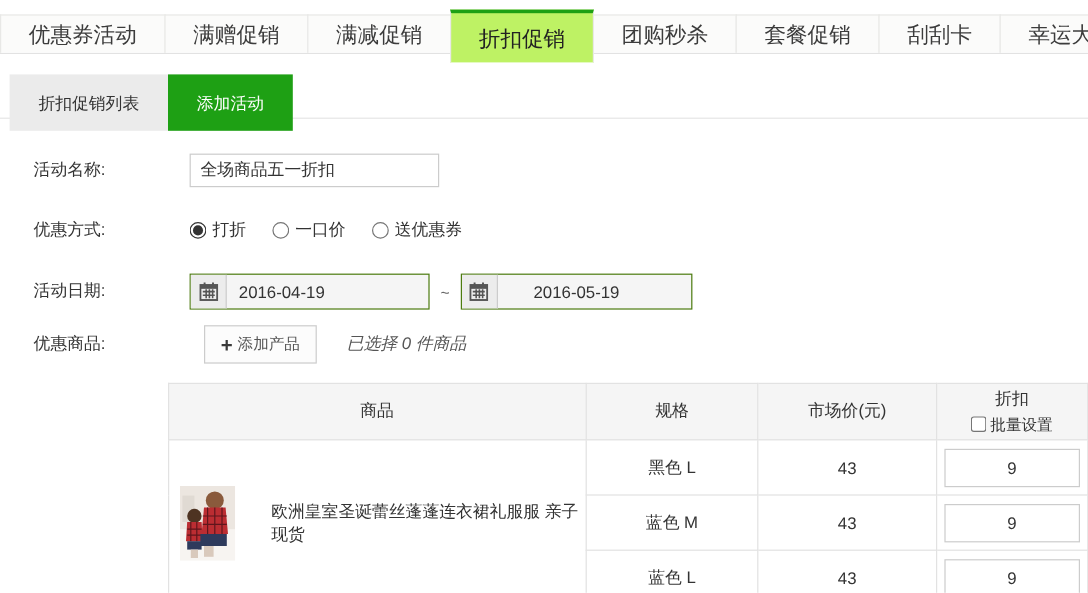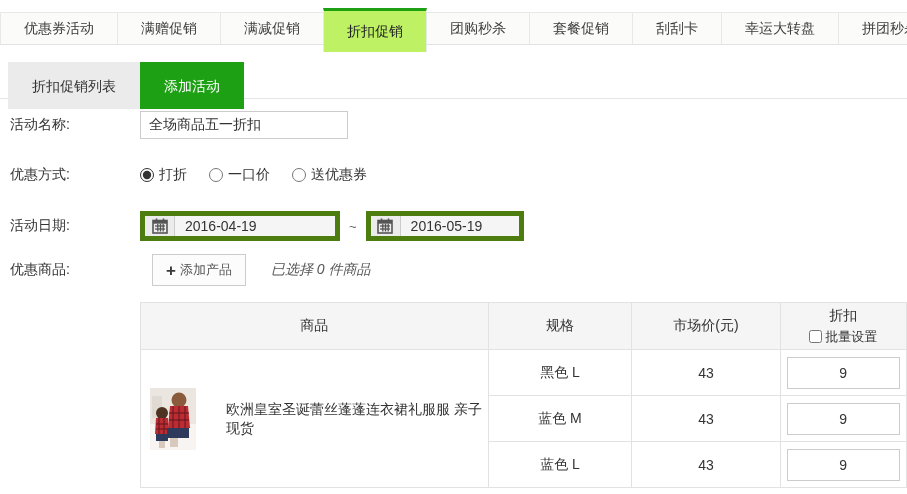--- a/index.html
+++ b/index.html
@@ -3,53 +3,53 @@
 <meta charset="utf-8">
 <style>
   * { margin:0; padding:0; box-sizing:border-box; }
   html,body { width:907px; height:494px; overflow:hidden; background:#fff;
     font-family:"Liberation Sans","DejaVu Sans",sans-serif; color:#333; }
 
   
   .tabbar { margin-top:12px; display:flex; height:33px; border-bottom:1px solid #e2e2e2; }
   .tab { background:#fbfbfa; border:1px solid #e8e8e6; border-bottom:none; margin-left:-1px;
     display:flex; align-items:center; justify-content:center; padding:0 23px;
-    font-size:14px; color:#3c3c3c; white-space:nowrap; cursor:pointer; }
+    font-size:18px; color:#3c3c3c; white-space:nowrap; cursor:pointer; }
   .tab:first-child { margin-left:0; }
   .tab.active { background:#bef264; border-top:3px solid #1ea014; margin-top:-4px; height:44px;
     position:relative; z-index:2; color:#222; }
 
   
   .subnav { margin:17px 0 0 8px; height:30px; display:flex; }
   .btn { border:none; height:47px; padding:16px 24px; font-size:14px; cursor:pointer;
     font-family:inherit; }
   .btn-gray { background:#ebebeb; color:#333; }
   .btn-green { background:#1ea014; color:#fff; }
   .divider { border-bottom:1px solid #e5e5e5; margin-top:6px; }
 
   
-  .form { padding-left:10px; margin-top:12px; }
+  .form { padding-left:28px; margin-top:29px; }
   .form-row { display:flex; align-items:center; }
   .form-label { width:130px; font-size:14px; color:#333; flex:none; }
   .row-name { margin-bottom:27px; }
   .row-method { margin-bottom:27px; }
   .row-dates { margin-bottom:13px; }
   .row-products { margin-bottom:16px;gap:12px; }
 
   .text-input { width:208px; height:28px; border:1px solid #ccc; background:#fff;
     padding:0 8px; font-size:14px; color:#333; font-family:inherit; }
 
   .radio-opt { display:inline-flex; align-items:center; margin-right:22px; font-size:14px;
     color:#333; cursor:pointer; }
   .radio-opt input { width:14px; height:14px; margin-right:5px; accent-color:#333; }
 
-  .date-field { display:flex; align-items:stretch; height:30px; border:5px solid #4d7c0f;
+  .date-field { display:flex; align-items:stretch; height:30px; border:1px solid #4d7c0f;
     background:#f5f5f5; }
   .date-start { width:200px; }
-  .date-end { width:158px; }
+  .date-end { width:193px;gap:20px; }
   .date-icon-box { width:30px; flex:none; background:#ececec; border-right:1px solid #ccc;
     display:flex; align-items:center; justify-content:center; cursor:pointer; }
   .date-text { font-size:14px; color:#333; display:flex; align-items:center; padding-left:10px; }
   .tilde { margin:0 9px; color:#666; font-size:13px; }
 
   .add-product-btn { height:32px; border:1px solid #ccc; background:#fcfcfc; padding:0 13px;
     font-size:13px; color:#555; display:inline-flex; align-items:center; cursor:pointer;
     font-family:inherit; }
   .add-product-btn .plus { font-size:17px; font-weight:bold; color:#3a3a3a; margin-right:4px;
     line-height:1; }

